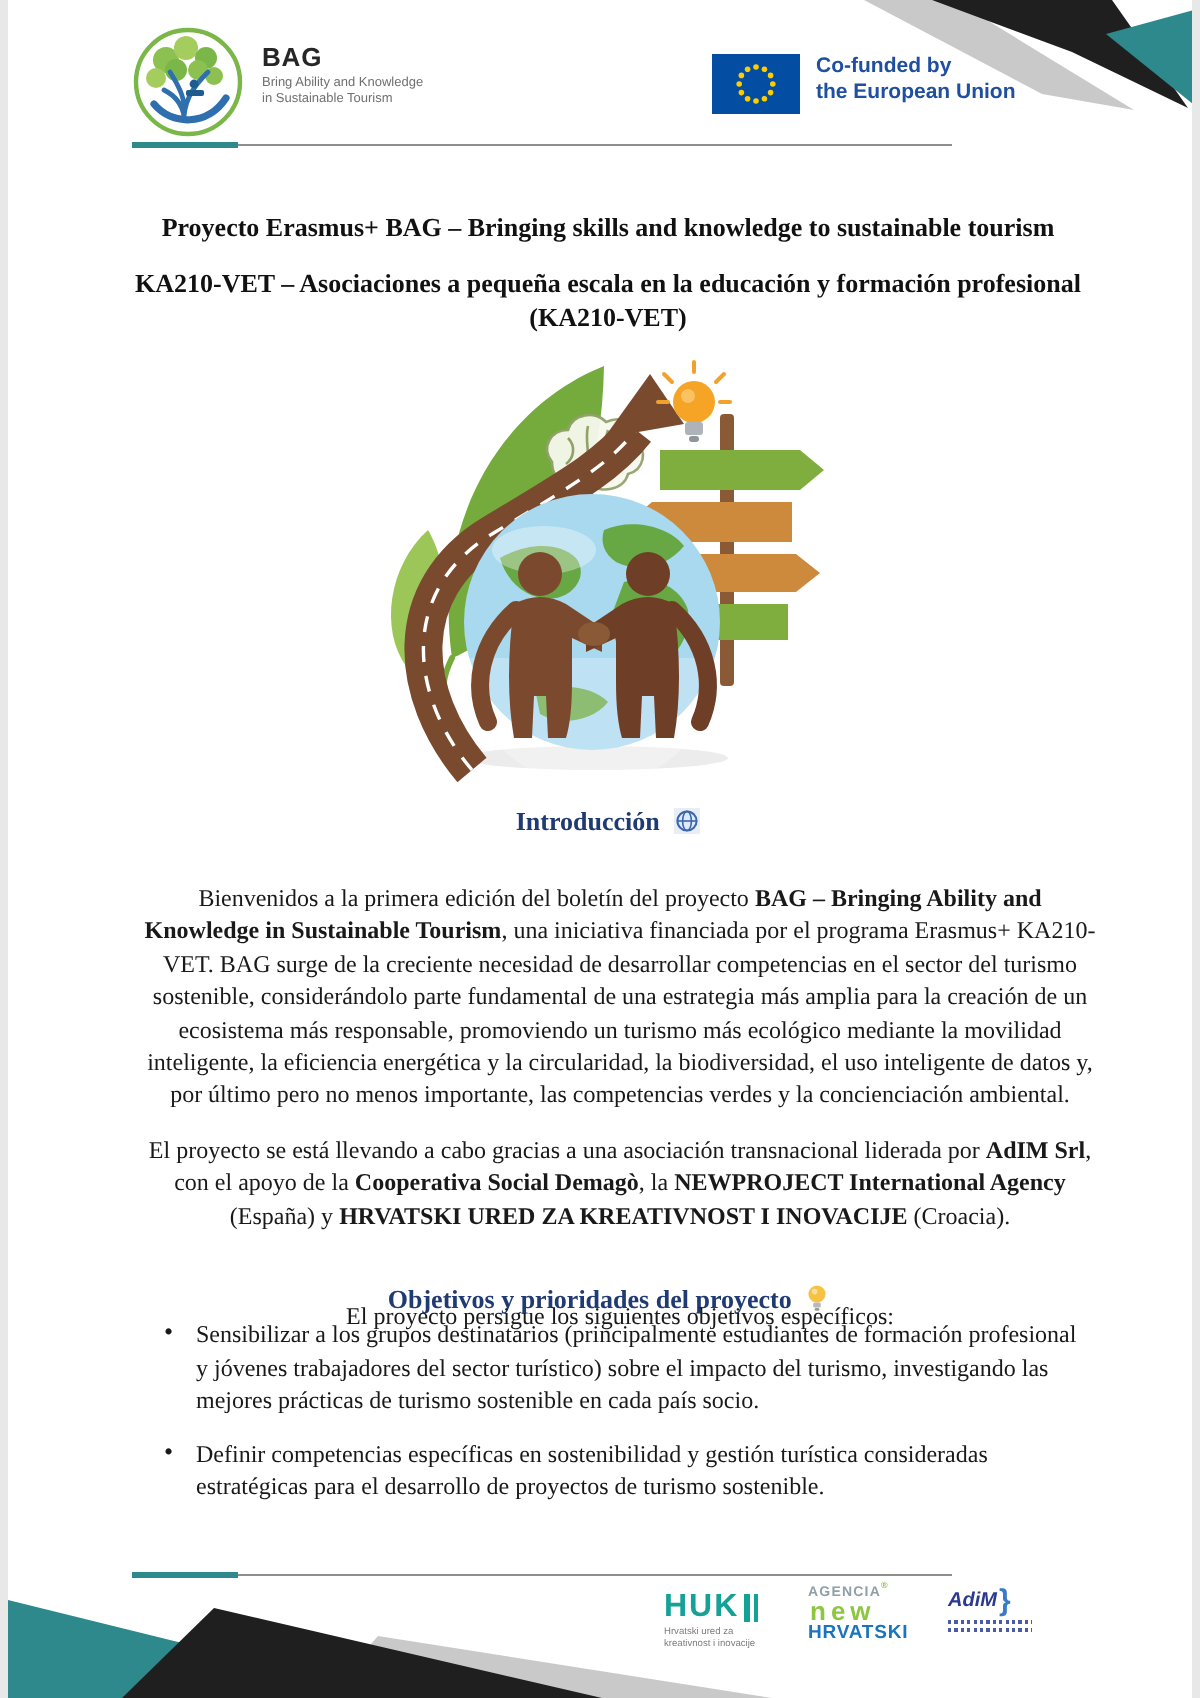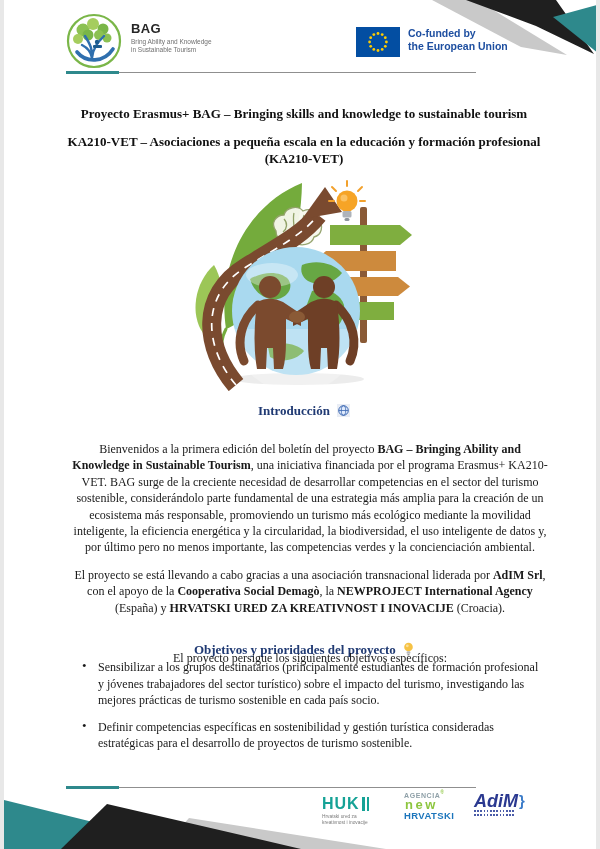--- a/index.html
+++ b/index.html
@@ -49,38 +49,38 @@
   .p1{top:429px;} .p2{top:555px;} .lead{top:638px;}
   .para b{font-weight:bold;}
   .bullets{position:absolute;left:76px;top:659px;width:462px;margin:0;padding:0;list-style:none;}
   .bullets li{position:relative;padding-left:18px;margin-bottom:10px;font-size:12px;
               line-height:16.6px;color:#191919;}
   .bullets li::before{content:"\2022";position:absolute;left:2px;top:-1px;font-size:13px;}
 
   
   .logos{position:absolute;left:0;top:791px;width:600px;height:52px;
          font-family:"Liberation Sans",sans-serif;}
-  .huki{position:absolute;left:318px;top:4px;}
+  .huki{position:absolute;left:328px;top:4px;}
   .huki-row{display:flex;align-items:flex-end;height:16px;}
   .huki-letters{font-size:16px;font-weight:bold;color:#15a296;letter-spacing:1px;line-height:15px;}
   .huki-bar{display:inline-block;background:#15a296;margin-left:2px;}
   .huki-bar.b1{width:3.5px;height:14px;}
   .huki-bar.b2{width:1.8px;height:14px;}
   .huki-tag{margin-top:3px;font-size:4.8px;color:#7c7c7c;line-height:6px;}
 
   .agencia{position:absolute;left:400px;top:0;line-height:1;}
   .ag-top{font-size:7px;font-weight:bold;color:#8fa0a8;letter-spacing:.6px;}
   .ag-r{font-size:4.5px;color:#8dc63f;vertical-align:4px;}
   .ag-new{font-size:13px;font-weight:bold;color:#8dc63f;letter-spacing:2.5px;
           line-height:11px;margin-left:1px;}
   .ag-project{font-size:9.5px;font-weight:bold;color:#1b75bc;letter-spacing:.4px;line-height:11px;}
 
   .adim{position:absolute;left:470px;top:3px;}
   .adim-row{display:flex;align-items:flex-start;}
-  .adim-name{font-size:18px;font-weight:bold;font-style:italic;color:#2b3990;line-height:14px;}
+  .adim-name{font-size:10px;font-weight:bold;font-style:italic;color:#2b3990;line-height:14px;}
   .adim-brace{font-size:15px;color:#3a7bc8;line-height:14px;margin-left:1px;font-weight:bold;}
   .adim-micro{margin-top:2px;width:42px;height:2px;
       background:repeating-linear-gradient(90deg,#4a5ba8 0 1.6px,transparent 1.6px 3.2px);}
   .adim-micro + .adim-micro{margin-top:1.5px;}
 </style>
 </head>
 <body>
 
 <div class="page">
 

